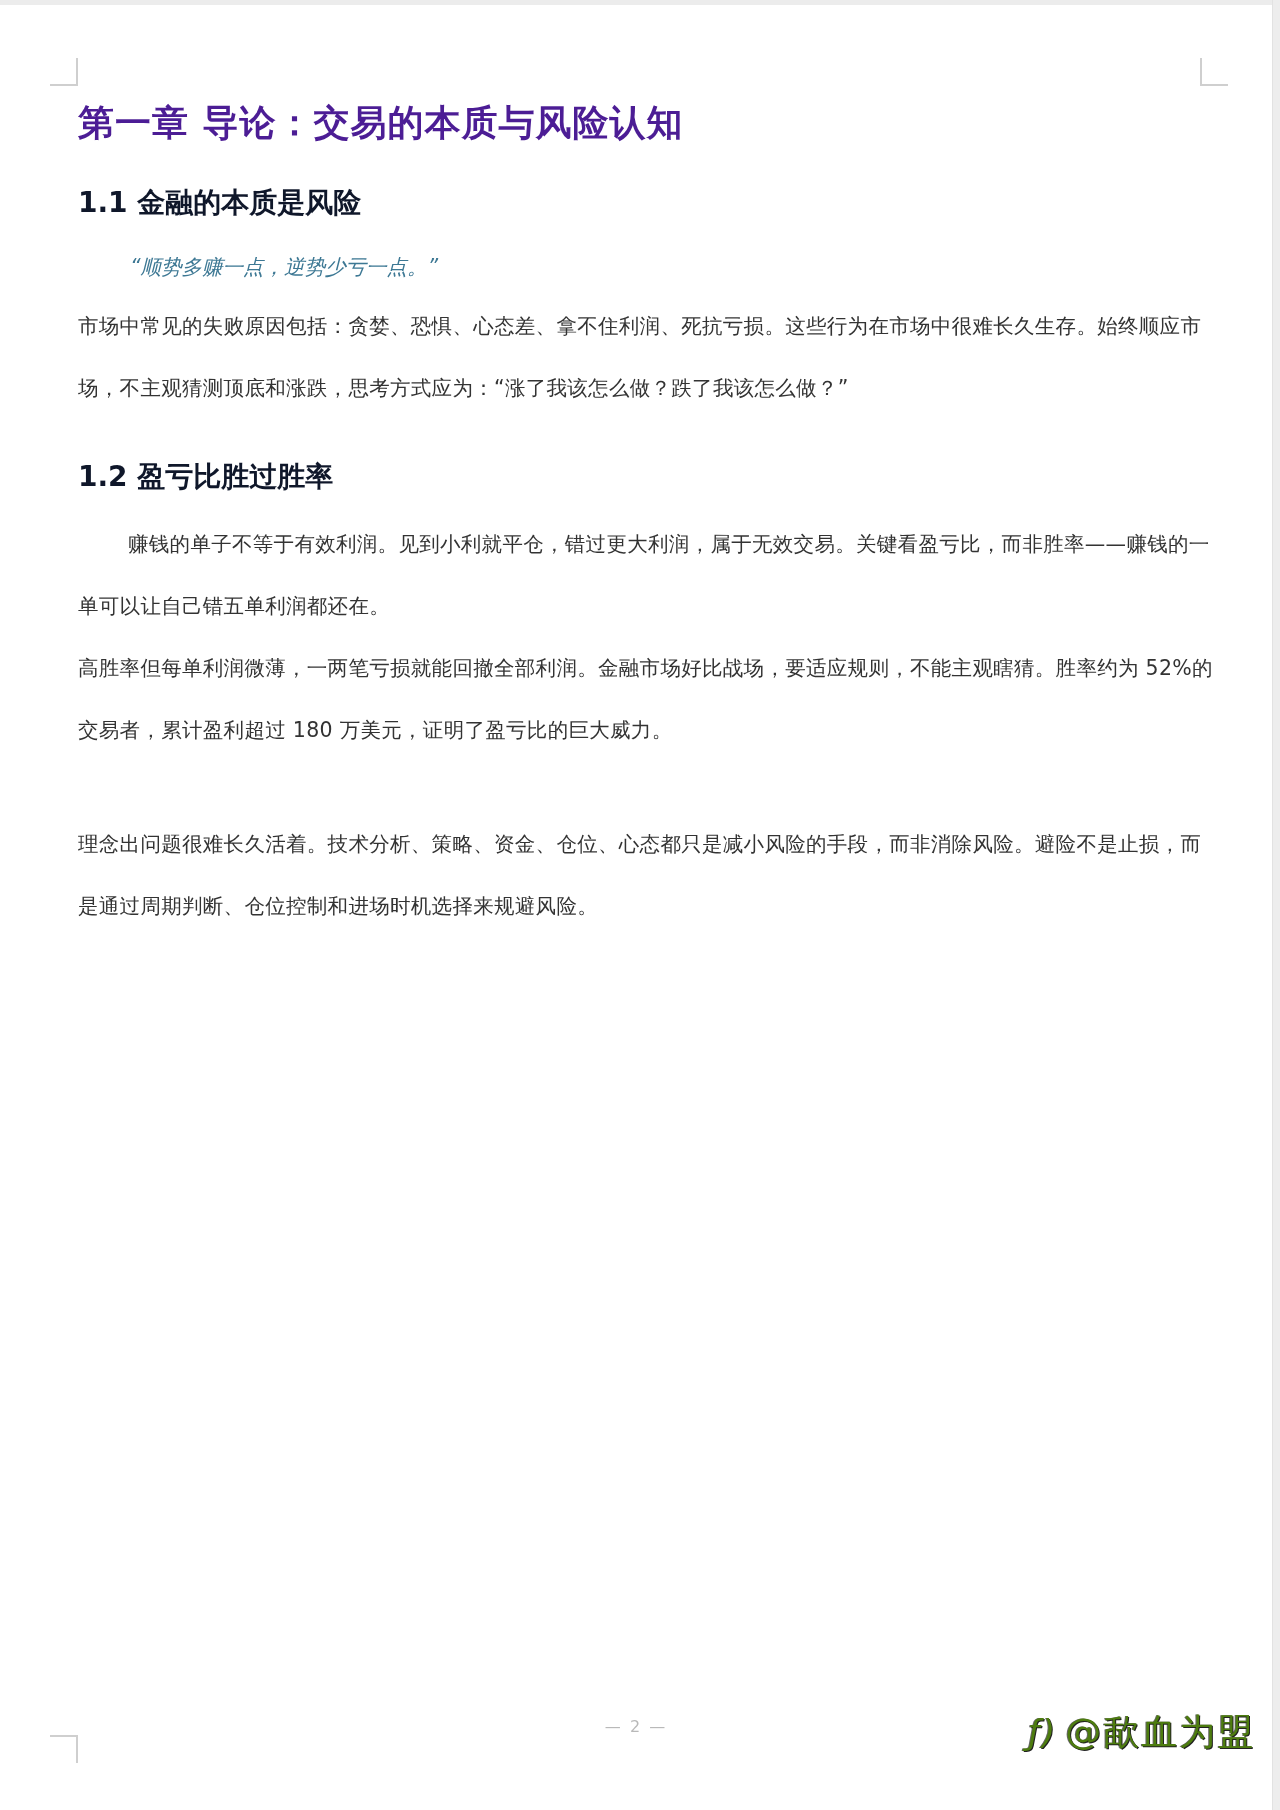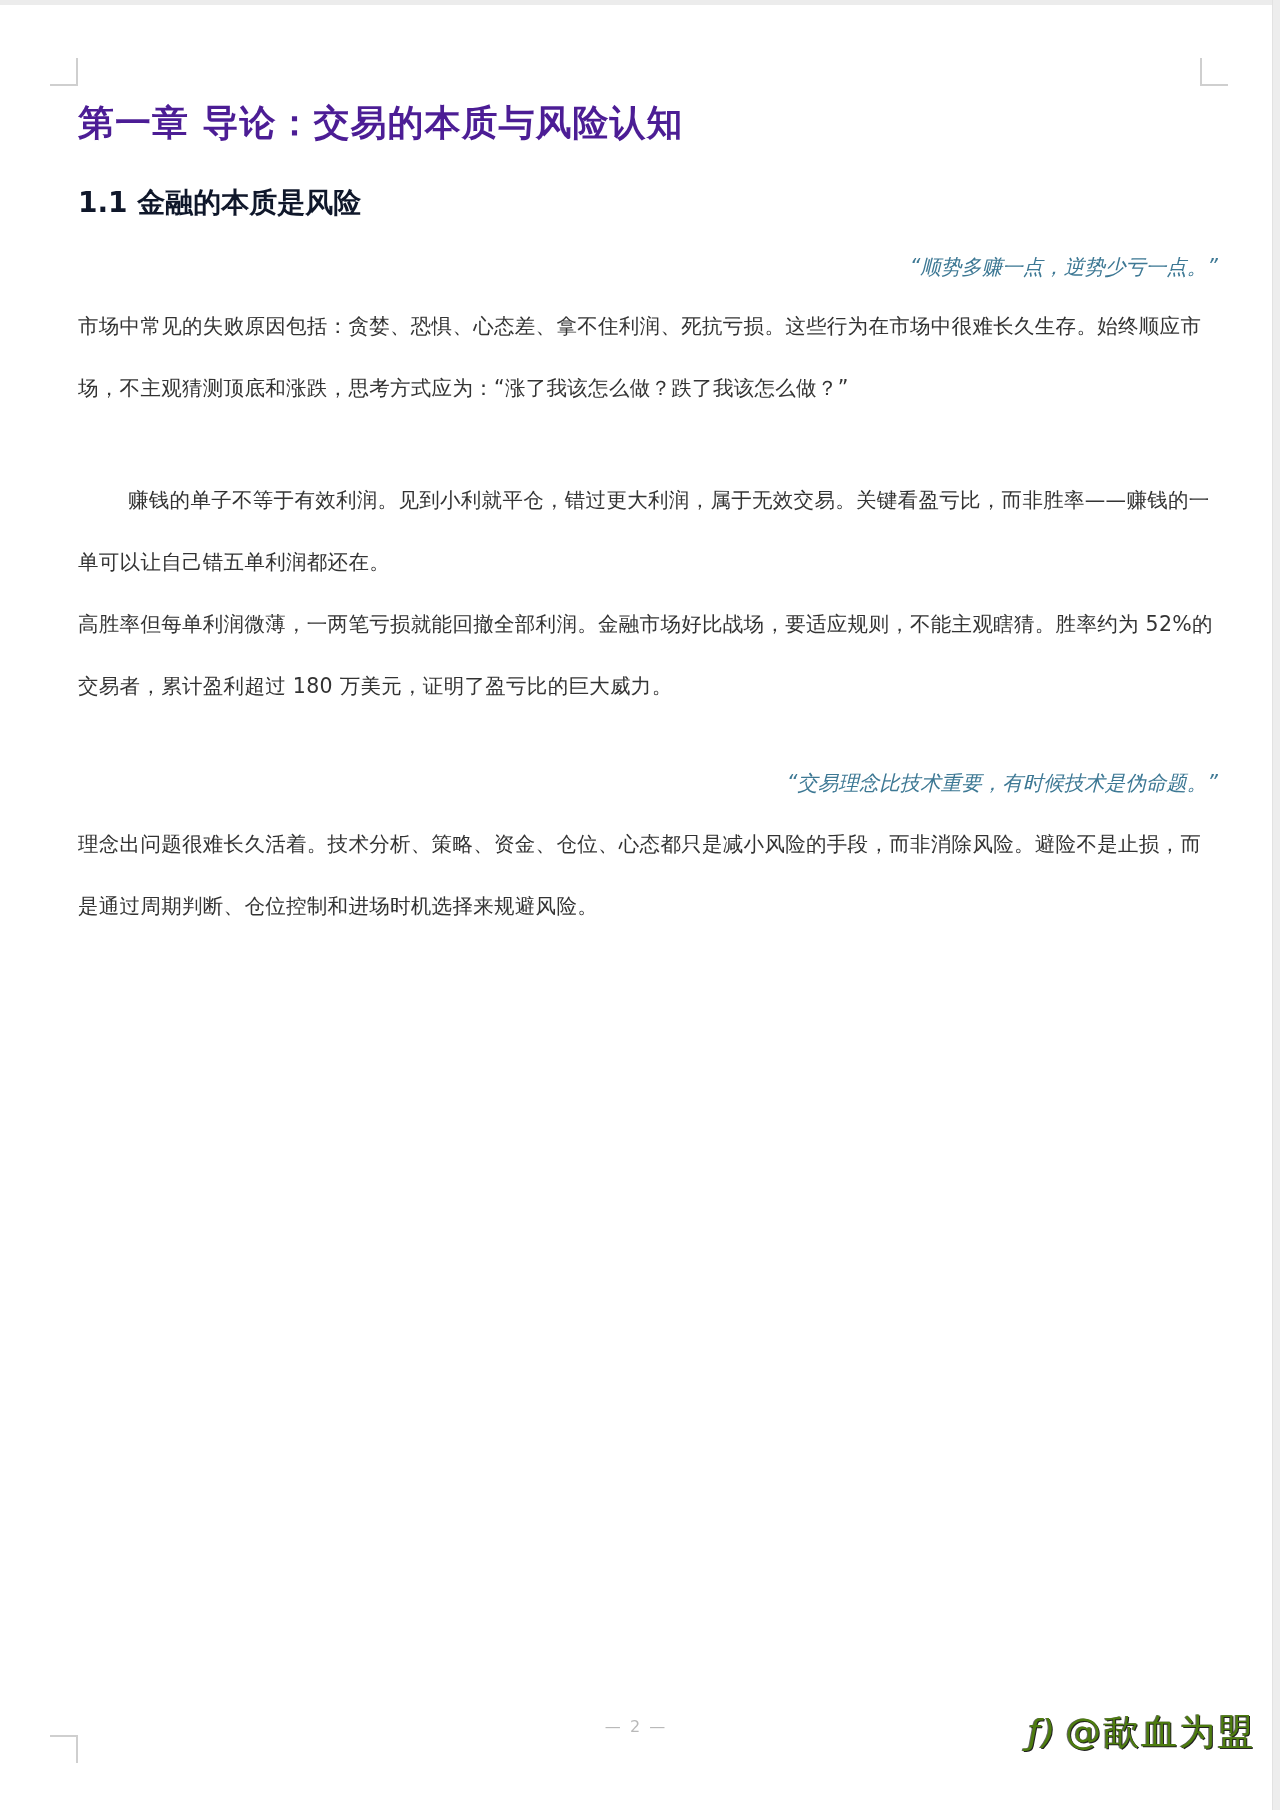--- a/index.html
+++ b/index.html
@@ -59,21 +59,20 @@
       letter-spacing: 0.3px;
     }
     .para.indent { text-indent: 50px; }
     .quote {
       margin: 0;
       padding-left: 52px;
       font-size: 20.5px;
       font-style: italic;
       color: #3d7894;
       line-height: 44px;
-      text-align: right;
     }
     .page-number {
       position: absolute; left: 0; width: 1272px; top: 1712px;
       text-align: center;
       font-size: 16px;
       color: #b9b9b9;
       letter-spacing: 2px;
     }
     .watermark {
       position: absolute; left: 1028px; top: 1708px;
@@ -101,27 +100,27 @@
 
     <div style="height:30px"></div>
     <h2 class="section-title">1.1 金融的本质是风险</h2>
     <div style="height:14px"></div>
     <div style="height:6px"></div>
     <p class="quote">“顺势多赚一点，逆势少亏一点。”</p>
     <div style="height:6px"></div>
     <p class="para">市场中常见的失败原因包括：贪婪、恐惧、心态差、拿不住利润、死抗亏损。这些行为在市场中很难长久生存。始终顺应市场，不主观猜测顶底和涨跌，思考方式应为：“涨了我该怎么做？跌了我该怎么做？”</p>
 
     <div style="height:36px"></div>
+    <h2 class="section-title">1.2 盈亏比胜过胜率</h2>
     <div style="height:14px"></div>
     <p class="para indent">赚钱的单子不等于有效利润。见到小利就平仓，错过更大利润，属于无效交易。关键看盈亏比，而非胜率——赚钱的一单可以让自己错五单利润都还在。</p>
     <p class="para">高胜率但每单利润微薄，一两笔亏损就能回撤全部利润。金融市场好比战场，要适应规则，不能主观瞎猜。胜率约为 52%的交易者，累计盈利超过 180 万美元，证明了盈亏比的巨大威力。</p>
 
     <div style="height:36px"></div>
     <div style="height:8px"></div>
-    <p class="quote">“交易理念比技术重要，有时候技术是伪命题。”</p>
     <div style="height:8px"></div>
     <p class="para">理念出问题很难长久活着。技术分析、策略、资金、仓位、心态都只是减小风险的手段，而非消除风险。避险不是止损，而是通过周期判断、仓位控制和进场时机选择来规避风险。</p>
   </div>
 
   <div class="page-number">— 2 —</div>
 </div>
 
 <div class="watermark">
   <span class="logo">ƒ)</span><span>@歃血为盟</span>
 </div>

